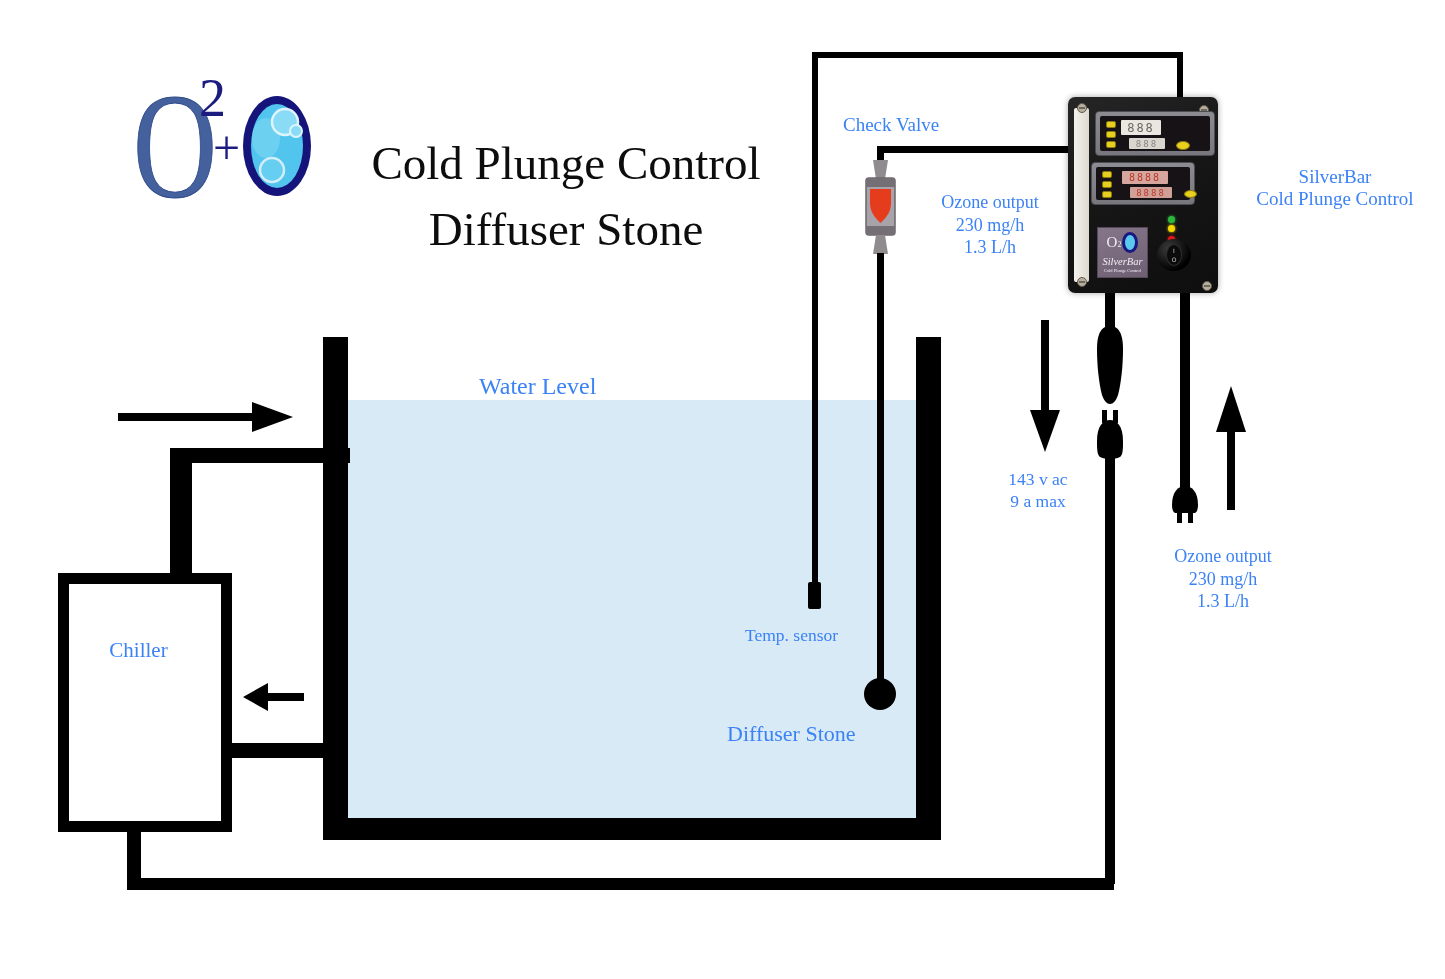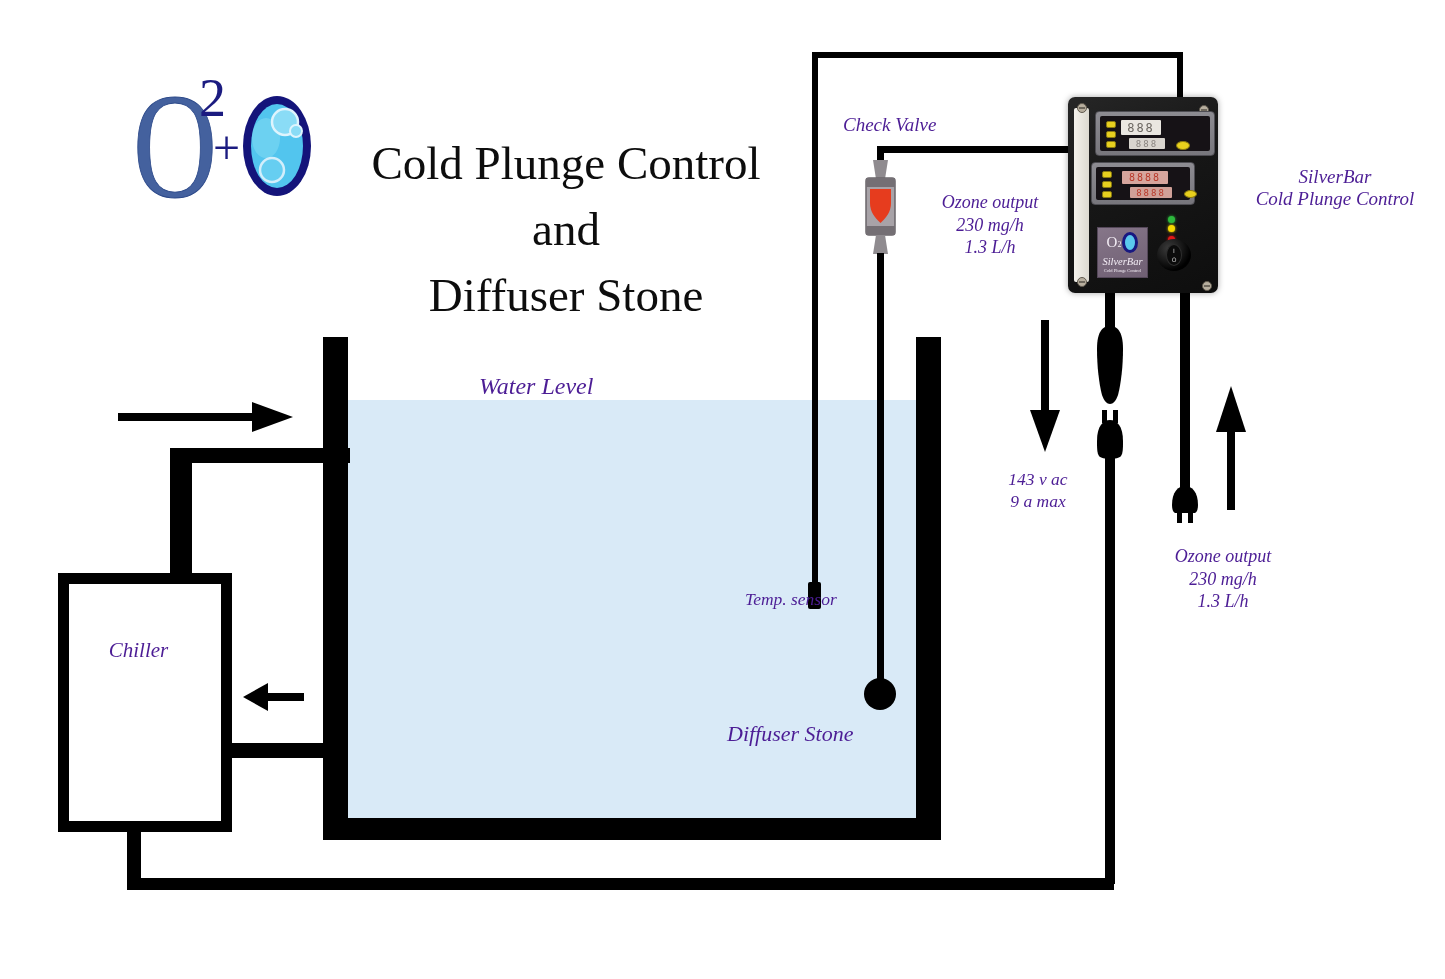--- a/index.html
+++ b/index.html
@@ -1,21 +1,21 @@
 <!DOCTYPE html>
 <html><head>
 <meta charset="utf-8">
 <style>
   html,body{margin:0;padding:0;background:#ffffff;}
   #stage{
     position:relative;width:1445px;height:979px;background:#ffffff;overflow:hidden;
     font-family:"Liberation Serif","DejaVu Serif",serif;color:#000;
   }
   #diagram-svg{position:absolute;left:0;top:0;}
-  .lbl{position:absolute;white-space:nowrap;color:#4c1d95;font-style:italic;}
+  .lbl{position:absolute;white-space:nowrap;color:#3b82f6;}
   .lbl.center{text-align:center;white-space:normal;}
   .title{position:absolute;left:340px;top:130px;width:452px;text-align:center;
          font-size:47px;line-height:66px;color:#0d0d0d;}
   .caption{position:absolute;left:250px;top:898px;width:900px;text-align:center;
            font-size:52px;color:#0d0d0d;}
   
   .ctrl-box{position:absolute;left:1068px;top:97px;width:150px;height:196px;
             background:linear-gradient(155deg,#262626 0%,#161616 45%,#0e0e0e 100%);
             border-radius:7px;box-shadow:0 0 6px rgba(0,0,0,.35);}
   .ctrl-strip{position:absolute;left:6px;top:11px;width:15px;height:174px;
@@ -203,21 +203,20 @@
     <div class="pwr-switch">
       <div class="pwr-rocker">
         <span>I</span>
         <span>O</span>
       </div>
     </div>
   </div>
 
   <div class="title">
     <div>Cold Plunge Control</div>
-    <div>and</div>
     <div>Diffuser Stone</div>
   </div>
 
   <div class="lbl" style="left:479px;top:373px;font-size:24px;">Water Level</div>
 
   <div class="lbl" style="left:843px;top:114px;font-size:19px;">Check Valve</div>
 
   <div class="lbl center" style="left:915px;top:191px;width:150px;font-size:18px;line-height:22.5px;">
     <div>Ozone output</div>
     <div>230 mg/h</div>
@@ -233,20 +232,20 @@
     <div>143 v ac</div>
     <div>9 a max</div>
   </div>
 
   <div class="lbl center" style="left:1148px;top:545px;width:150px;font-size:18px;line-height:22.5px;">
     <div>Ozone output</div>
     <div>230 mg/h</div>
     <div>1.3 L/h</div>
   </div>
 
-  <div class="lbl" style="left:745px;top:589px;font-size:17.5px;">Temp. sensor</div>
+  <div class="lbl" style="left:745px;top:625px;font-size:17.5px;">Temp. sensor</div>
 
   <div class="lbl" style="left:727px;top:721px;font-size:22px;">Diffuser Stone</div>
 
   <div class="lbl center" style="left:58px;top:638px;width:161px;font-size:21px;">Chiller</div>
 
 
 </div>
 
 </body></html>

